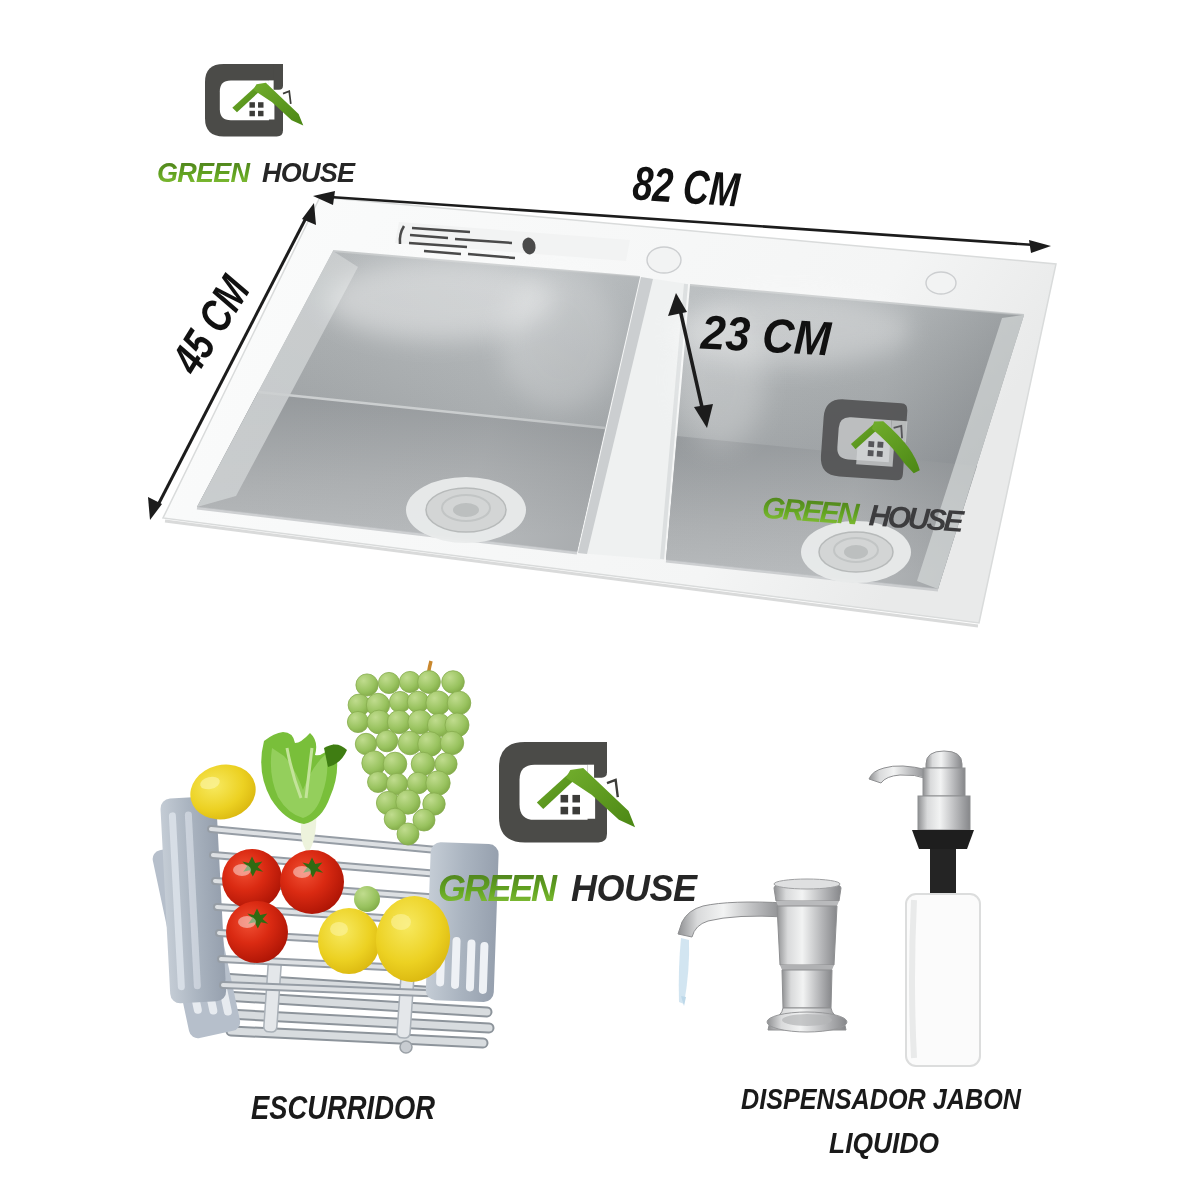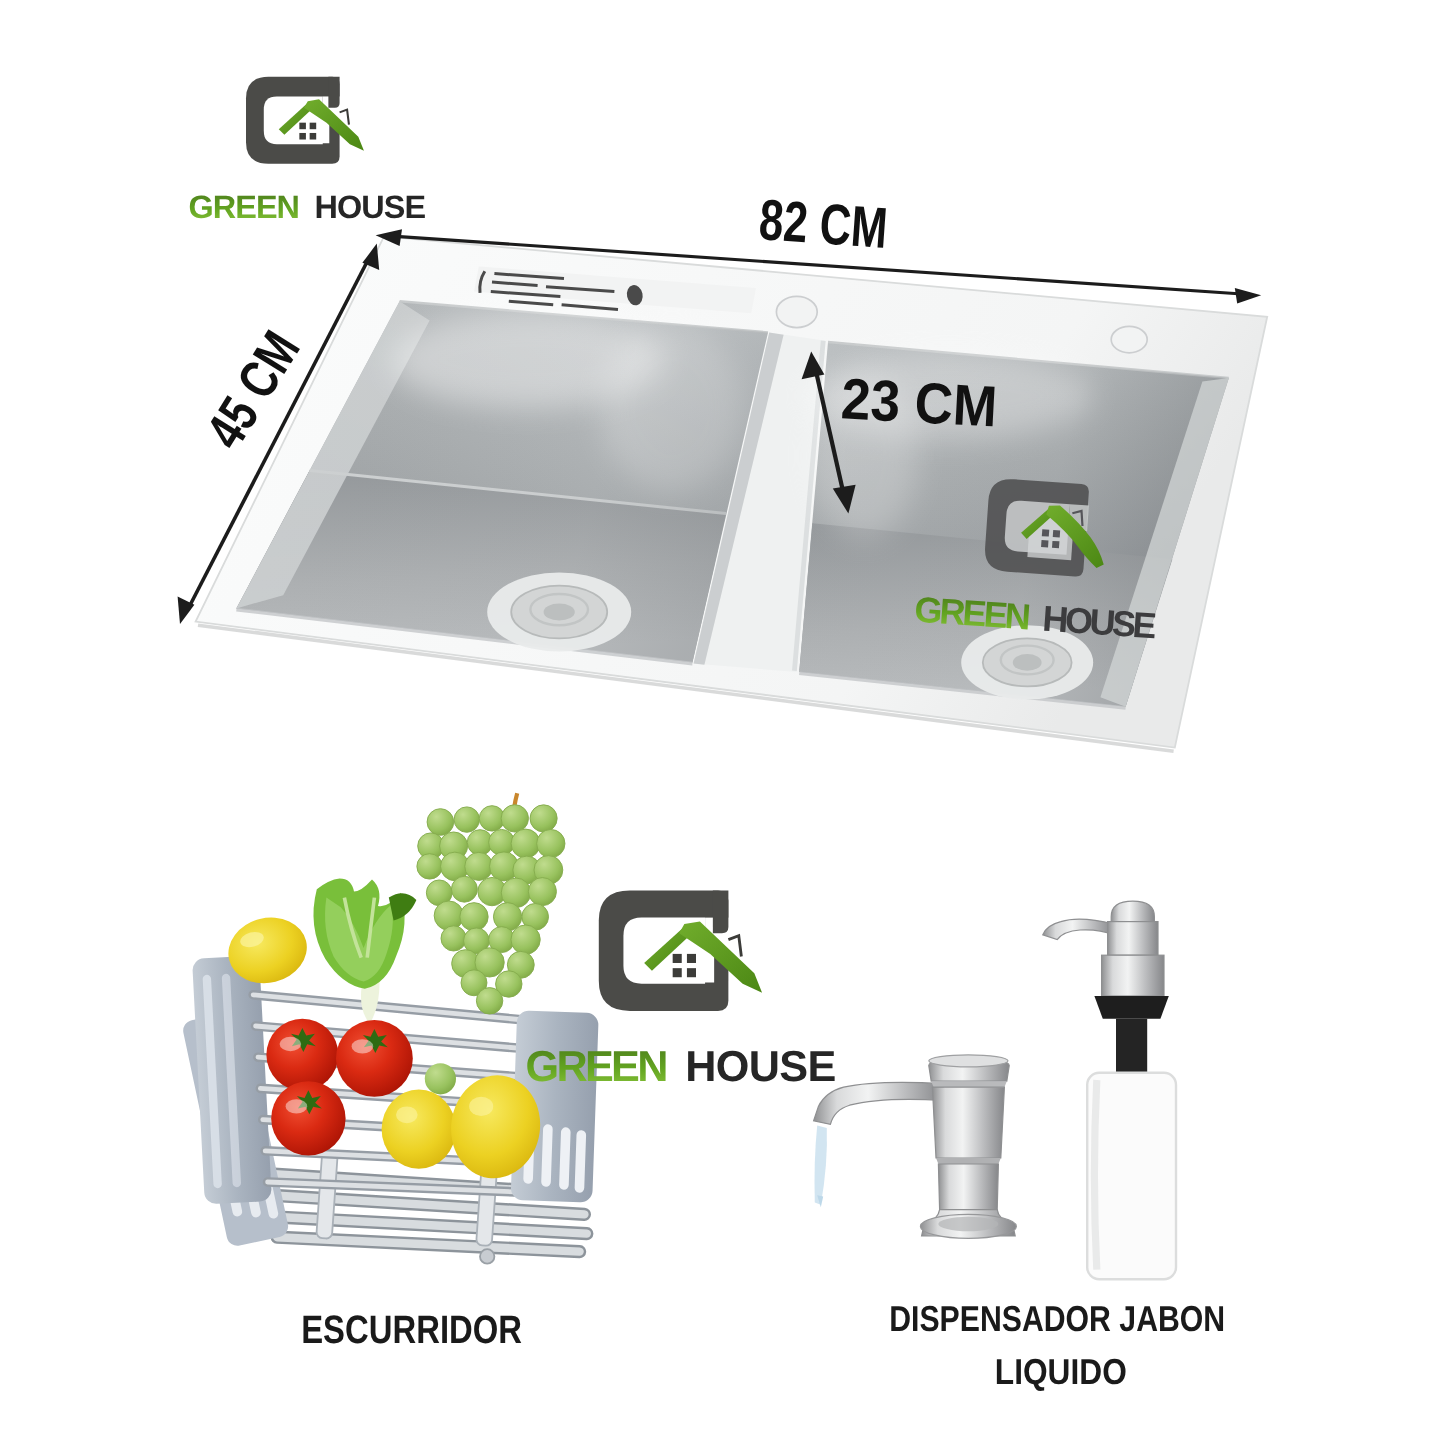--- a/index.html
+++ b/index.html
@@ -1,17 +1,17 @@
 <!DOCTYPE html>
 <html><head>
 <meta charset="utf-8">
 <style>
   html,body{margin:0;padding:0;background:#ffffff;}
   .page{width:1200px;height:1200px;position:relative;background:#ffffff;overflow:hidden;
-        font-family:"Liberation Sans", sans-serif;}
+        font-family:"Liberation Sans", sans-serif;font-style:italic;}
   svg{display:block;}
 </style>
 </head>
 <body>
 <div class="page">
 <svg width="1200" height="1200" viewBox="0 0 1200 1200">
 <defs>
   <linearGradient id="basinBack" x1="0" y1="0" x2="0.25" y2="1">
     <stop offset="0" stop-color="#bcc0c2"></stop>
     <stop offset="0.45" stop-color="#a8acae"></stop>

